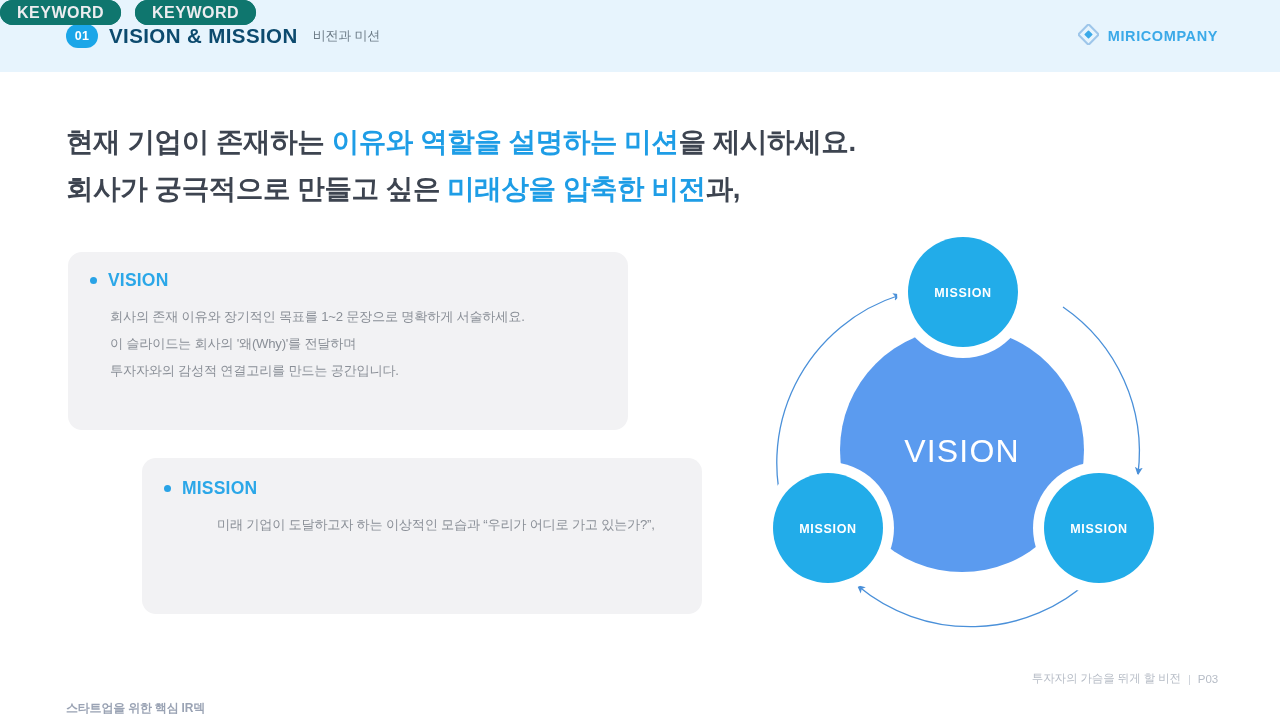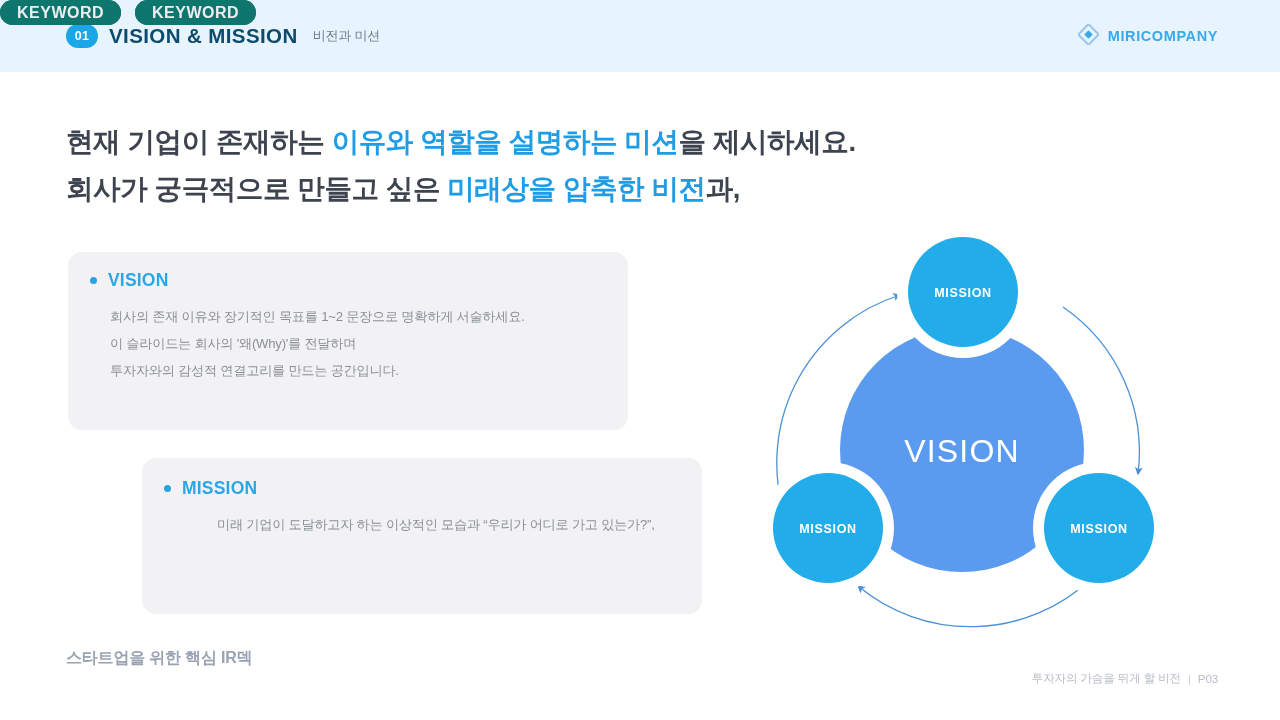--- a/index.html
+++ b/index.html
@@ -164,22 +164,22 @@
     font-family: "Liberation Sans", "DejaVu Sans", sans-serif;
     font-weight: bold;
     fill: #ffffff;
   }
   .lbl-mission { font-size: 12.5px; letter-spacing: .7px; }
   .lbl-vision  { font-size: 32px; letter-spacing: 1.2px; font-weight: normal; }
 
   
   #footer-left {
     position: absolute;
-    left: 66px; top: 648px;
-    font-size: 16px;
+    left: 66px; top: 700px;
+    font-size: 12px;
     font-weight: bold;
     color: #9aa3b4;
     letter-spacing: -0.2px;
   }
   #footer-right {
     position: absolute;
     right: 62px; top: 671px;
     font-size: 11.5px;
     color: #b6bcc6;
     letter-spacing: -0.1px;

